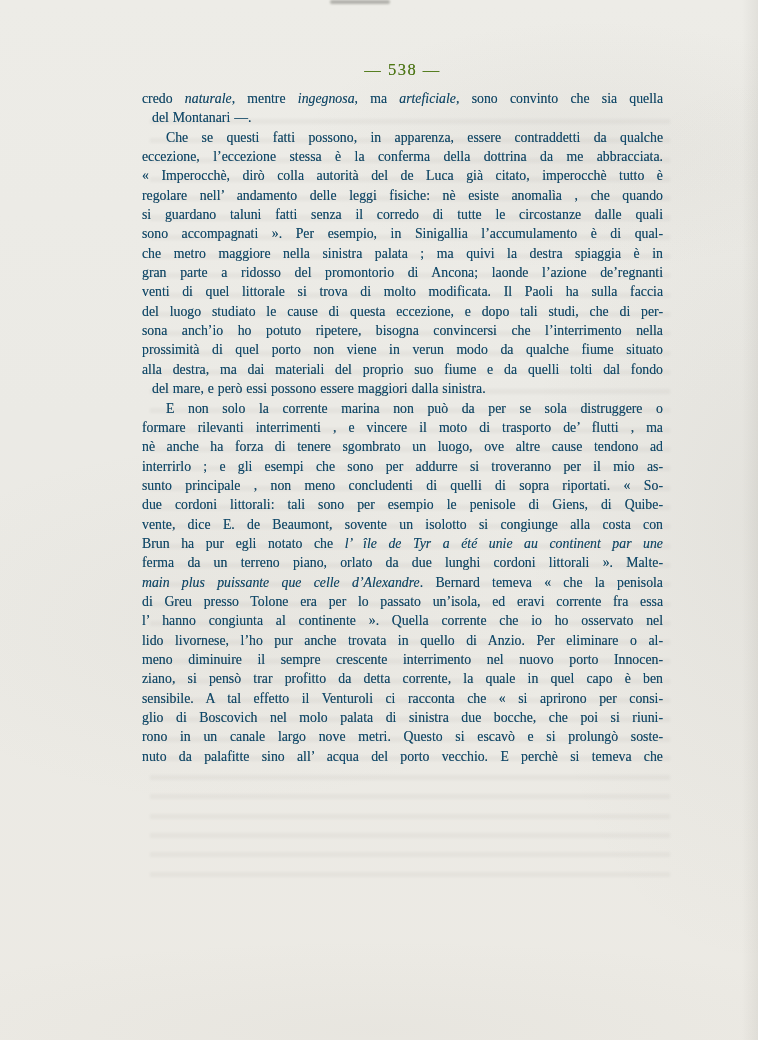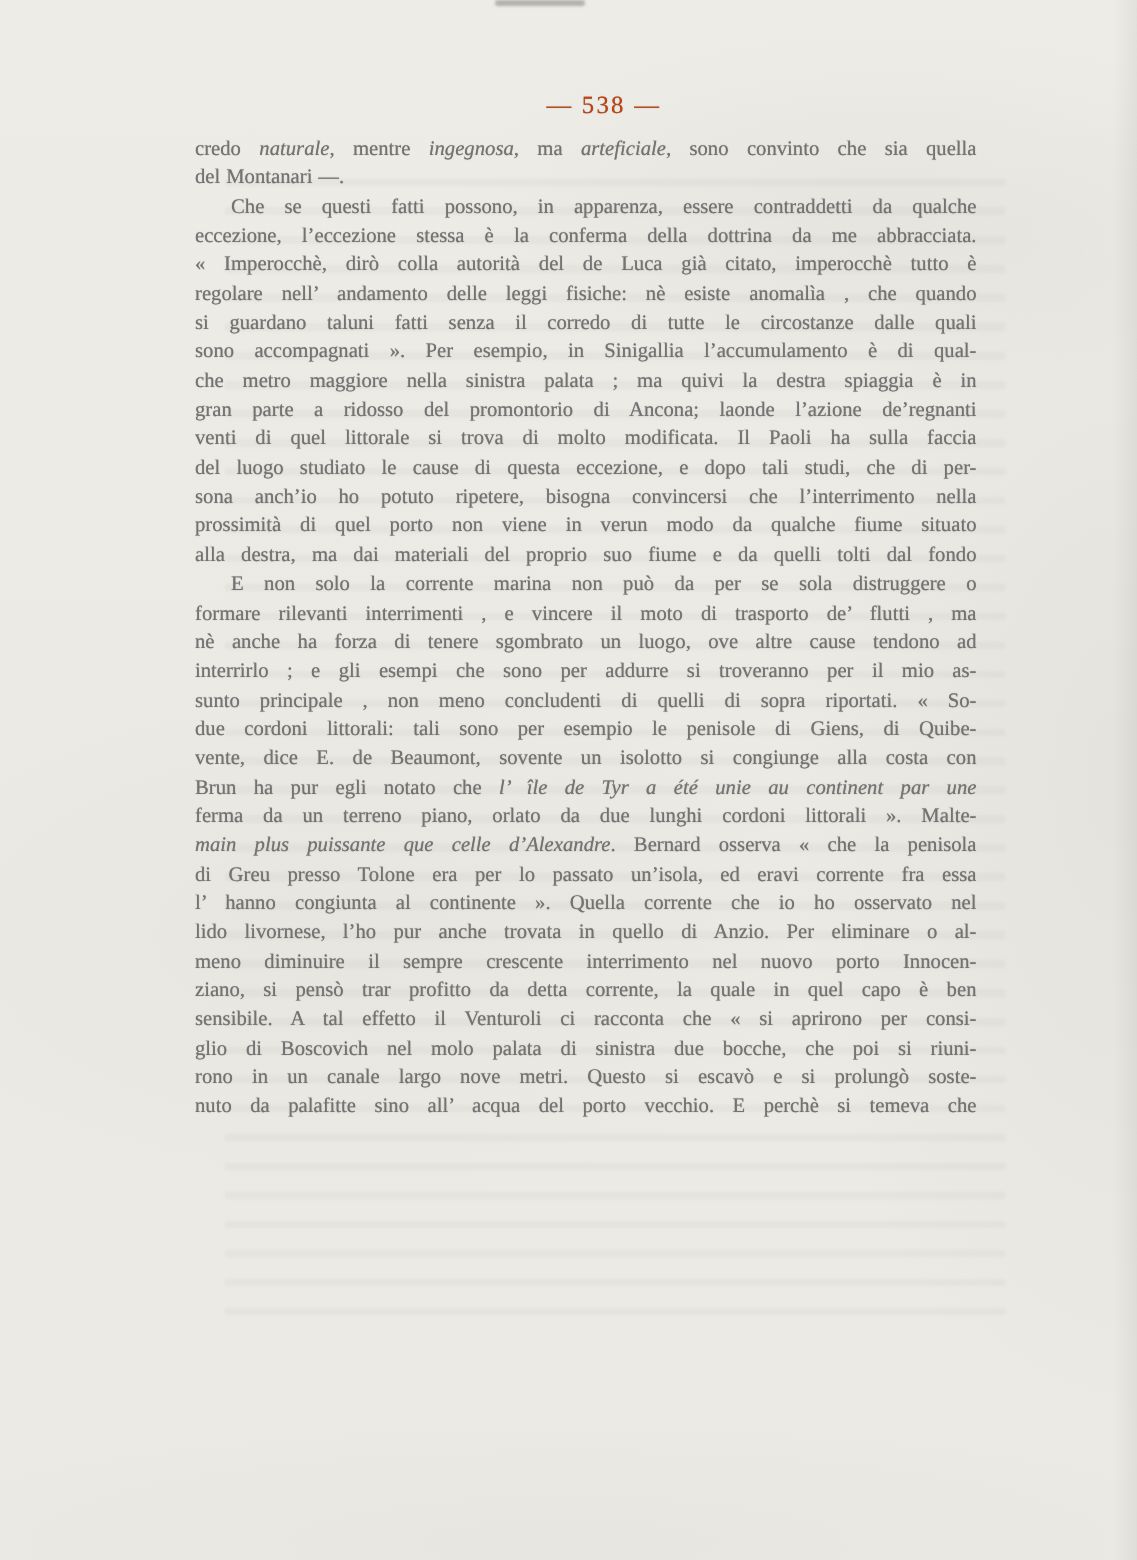--- a/index.html
+++ b/index.html
@@ -31,33 +31,33 @@
     position:absolute; left:330px; top:0; width:60px; height:4px;
     background:rgba(70,68,64,0.35); filter:blur(1px); border-radius:2px;
   }
   .edge-shade-right {
     position:absolute; right:0; top:0; width:16px; height:100%;
     background:linear-gradient(90deg, transparent, rgba(90,86,78,0.08));
   }
   .page-number {
     position:absolute; left:142px; top:60px; width:521px;
     text-align:center; font-size:16.5px; letter-spacing:1.5px;
-    color:#c2410c; text-shadow:0 0 0.6px rgba(45,43,40,0.55);
+    color:#4d7c0f; text-shadow:0 0 0.6px rgba(45,43,40,0.55);
   }
   .text-block {
-    position:absolute; left:130px; top:89px; width:521px;
-    font-size:13.8px; color:#737373;
+    position:absolute; left:142px; top:89px; width:521px;
+    font-size:13.8px; color:#0c4a6e;
     text-shadow:0 0 0.6px rgba(45,43,40,0.5);
   }
   .line {
     height:19.35px; line-height:19.35px;
     text-align:justify; text-align-last:justify;
     overflow:hidden; word-spacing:0.5px;
   }
-  .line.no-just { text-align:center; text-align-last:left; }
+  .line.no-just { text-align:center; text-align-last:left;margin-left:10px; }
   .line.indent { padding-left:24px; }
   .it { font-style:italic; }
 </style>
 </head>
 <body>
 
 <div class="scan-surface"></div>
 <div class="bleedthrough"></div>
 <div class="top-smudge"></div>
 <div class="edge-shade-right"></div>
@@ -73,30 +73,31 @@
     <div class="line"><span>regolare nell’ andamento delle leggi fisiche: nè esiste anomalìa , che quando</span></div>
     <div class="line"><span>si guardano taluni fatti senza il corredo di tutte le circostanze dalle quali</span></div>
     <div class="line"><span>sono accompagnati ». Per esempio, in Sinigallia l’accumulamento è di qual-</span></div>
     <div class="line"><span>che metro maggiore nella sinistra palata ; ma quivi la destra spiaggia è in</span></div>
     <div class="line"><span>gran parte a ridosso del promontorio di Ancona; laonde l’azione de’regnanti</span></div>
     <div class="line"><span>venti di quel littorale si trova di molto modificata. Il Paoli ha sulla faccia</span></div>
     <div class="line"><span>del luogo studiato le cause di questa eccezione, e dopo tali studi, che di per-</span></div>
     <div class="line"><span>sona anch’io ho potuto ripetere, bisogna convincersi che l’interrimento nella</span></div>
     <div class="line"><span>prossimità di quel porto non viene in verun modo da qualche fiume situato</span></div>
     <div class="line"><span>alla destra, ma dai materiali del proprio suo fiume e da quelli tolti dal fondo</span></div>
+    <div class="line no-just"><span>del mare, e però essi possono essere maggiori dalla sinistra.</span></div>
     <div class="line indent"><span>E non solo la corrente marina non può da per se sola distruggere o</span></div>
     <div class="line"><span>formare rilevanti interrimenti , e vincere il moto di trasporto de’ flutti , ma</span></div>
     <div class="line"><span>nè anche ha forza di tenere sgombrato un luogo, ove altre cause tendono ad</span></div>
     <div class="line"><span>interrirlo ; e gli esempi che sono per addurre si troveranno per il mio as-</span></div>
     <div class="line"><span>sunto principale , non meno concludenti di quelli di sopra riportati. « So-</span></div>
     <div class="line"><span>due cordoni littorali: tali sono per esempio le penisole di Giens, di Quibe-</span></div>
     <div class="line"><span>vente, dice E. de Beaumont, sovente un isolotto si congiunge alla costa con</span></div>
     <div class="line"><span>Brun ha pur egli notato che </span><span class="it">l’ île de Tyr a été unie au continent par une</span></div>
     <div class="line"><span>ferma da un terreno piano, orlato da due lunghi cordoni littorali ». Malte-</span></div>
-    <div class="line"><span class="it">main plus puissante que celle d’Alexandre</span><span>. Bernard osserva « che la penisola</span></div>
+    <div class="line"><span class="it">main plus puissante que celle d’Alexandre</span><span>. Bernard temeva « che la penisola</span></div>
     <div class="line"><span>di Greu presso Tolone era per lo passato un’isola, ed eravi corrente fra essa</span></div>
     <div class="line"><span>l’ hanno congiunta al continente ». Quella corrente che io ho osservato nel</span></div>
     <div class="line"><span>lido livornese, l’ho pur anche trovata in quello di Anzio. Per eliminare o al-</span></div>
     <div class="line"><span>meno diminuire il sempre crescente interrimento nel nuovo porto Innocen-</span></div>
     <div class="line"><span>ziano, si pensò trar profitto da detta corrente, la quale in quel capo è ben</span></div>
     <div class="line"><span>sensibile. A tal effetto il Venturoli ci racconta che « si aprirono per consi-</span></div>
     <div class="line"><span>glio di Boscovich nel molo palata di sinistra due bocche, che poi si riuni-</span></div>
     <div class="line"><span>rono in un canale largo nove metri. Questo si escavò e si prolungò soste-</span></div>
     <div class="line"><span>nuto da palafitte sino all’ acqua del porto vecchio. E perchè si temeva che</span></div>
   </div>

